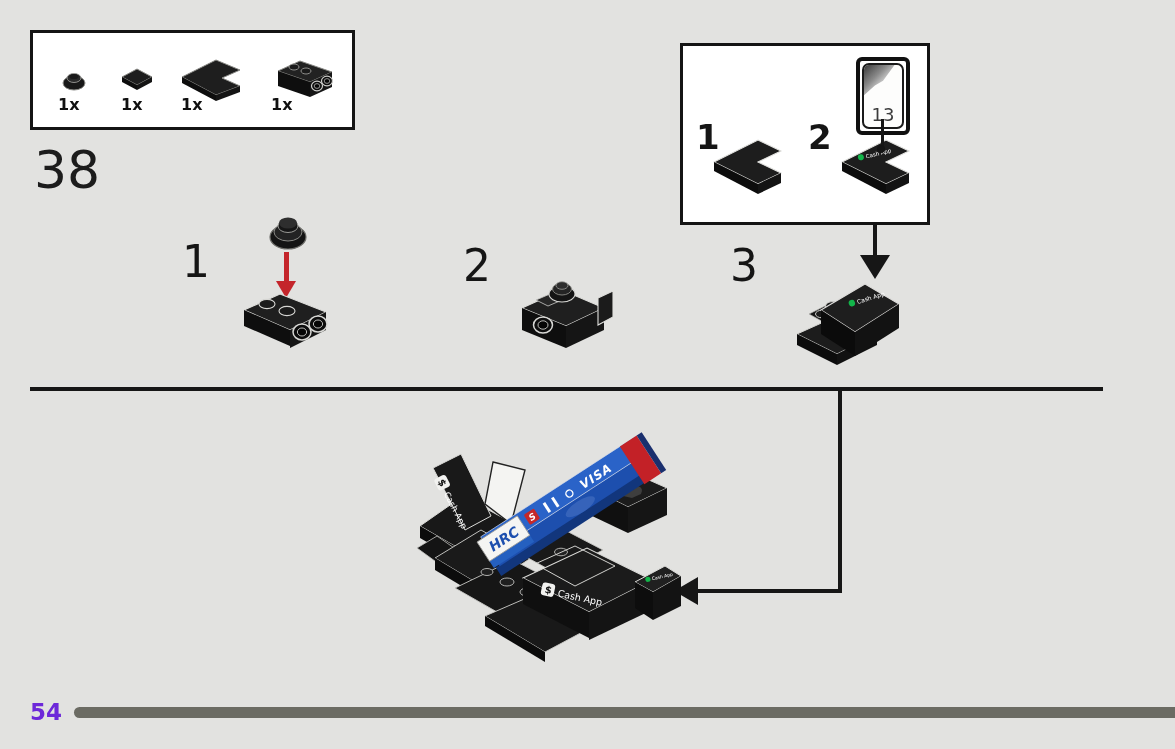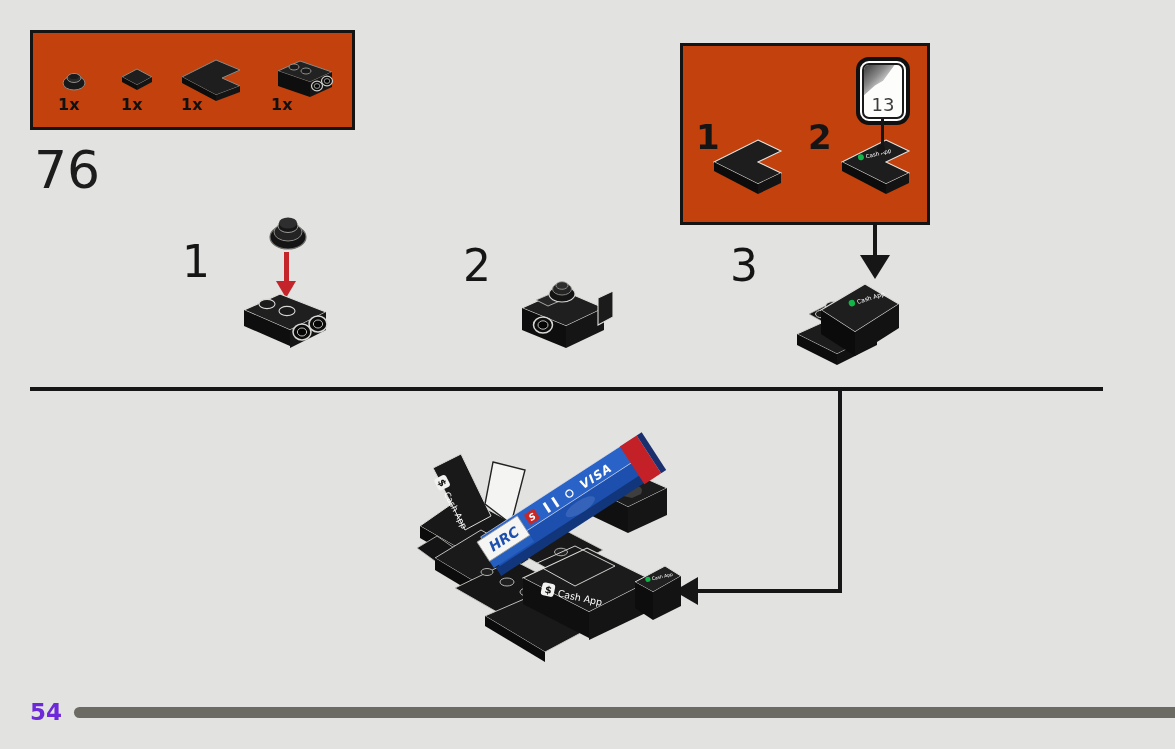--- a/index.html
+++ b/index.html
@@ -1,28 +1,28 @@
 <!DOCTYPE html>
 <html><head>
 <meta charset="utf-8">
 <style>
   html,body{margin:0;padding:0}
   body{width:1175px;height:749px;background:#e2e2e0;font-family:"DejaVu Sans","Liberation Sans",sans-serif;position:relative;overflow:hidden}
   .abs{position:absolute}
-  .callout-box{background:#c2410c;border:3px solid #141414;box-sizing:border-box}
+  .callout-box{background:#ffffff;border:3px solid #141414;box-sizing:border-box}
   .stepnum{font-size:52px;font-weight:400;color:#1c1c1c;line-height:1}
   .subnum{font-size:44px;font-weight:400;color:#151515;line-height:1}
   .boxnum{font-size:34px;font-weight:700;color:#151515;line-height:1}
   .count{font-size:16px;font-weight:700;color:#111}
   .line{background:#161616}
   .redline{background:#c4252b}
   .arrow-down-black{width:0;height:0;border-left:15px solid transparent;border-right:15px solid transparent;border-top:24px solid #161616}
   .arrow-left-black{width:0;height:0;border-top:14px solid transparent;border-bottom:14px solid transparent;border-right:24px solid #161616}
   .arrow-down-red{width:0;height:0;border-left:10px solid transparent;border-right:10px solid transparent;border-top:17px solid #c4252b}
-  .sticker-callout{width:54px;height:68px;background:#fff;border:4px solid #101010;border-radius:13px;box-sizing:border-box}
+  .sticker-callout{width:54px;height:78px;background:#fff;border:4px solid #101010;border-radius:6px;box-sizing:border-box}
   .sticker-inner{position:absolute;inset:2px;border:2px solid #1a1a1a;border-radius:7px;overflow:hidden;background:#fdfdfc}
   .sticker-peel{position:absolute;left:-2px;top:-2px;width:34px;height:34px;background:linear-gradient(135deg,#2b2b2b 0%,#8a8a8a 40%,#e8e8e8 68%,#fdfdfc 69%);clip-path:polygon(0 0,100% 0,62% 52%,38% 66%,0 100%)}
   .sticker-num{position:absolute;left:0;right:0;bottom:2px;text-align:center;font-size:18px;color:#3c3c3c;font-weight:400}
   .footer-num{font-size:23px;font-weight:700;color:#6d28d9}
   .footer-bar{background:#6b6b63;border-radius:6px 0 0 6px}
   svg text{font-family:"DejaVu Sans","Liberation Sans",sans-serif}
 </style>
 </head>
 <body>
 
@@ -56,21 +56,21 @@
     <polygon points="8,14 40,25 40,40 8,29" fill="#0e0e0e"></polygon>
     <polygon points="40,25 62,15 62,30 40,40" fill="#161616"></polygon>
     <ellipse cx="47" cy="29" rx="5.5" ry="4.8" fill="#0c0c0c" stroke="#cfcfcc" stroke-width="1.2"></ellipse>
     <ellipse cx="47" cy="29" rx="2.8" ry="2.4" fill="#060606" stroke="#b5b5b2" stroke-width="0.8"></ellipse>
     <ellipse cx="57" cy="24" rx="5.5" ry="4.8" fill="#0c0c0c" stroke="#cfcfcc" stroke-width="1.2"></ellipse>
     <ellipse cx="57" cy="24" rx="2.8" ry="2.4" fill="#060606" stroke="#b5b5b2" stroke-width="0.8"></ellipse>
   </svg>
   <div class="abs count" style="left:238px;top:62px">1x</div>
 </div>
 
-<div class="abs stepnum" style="left:34px;top:144px">76</div>
+<div class="abs stepnum" style="left:34px;top:144px">38</div>
 
 <div class="abs subnum" style="left:182px;top:240px">1</div>
 <svg class="abs" style="left:262px;top:208px" width="52" height="44" viewBox="0 0 52 44">
   <ellipse cx="26" cy="29" rx="18" ry="12" fill="#141414" stroke="#6e6e6a" stroke-width="1.2"></ellipse>
   <ellipse cx="26" cy="24" rx="14" ry="9" fill="#232323" stroke="#8a8a86" stroke-width="1"></ellipse>
   <ellipse cx="26" cy="18" rx="10" ry="6.5" fill="#161616" stroke="#9a9a96" stroke-width="1"></ellipse>
   <ellipse cx="26" cy="15" rx="9" ry="5.5" fill="#2e2e2e"></ellipse>
 </svg>
 <div class="abs redline" style="left:284px;top:252px;width:5px;height:31px"></div>
 <div class="abs arrow-down-red" style="left:276px;top:281px"></div>

